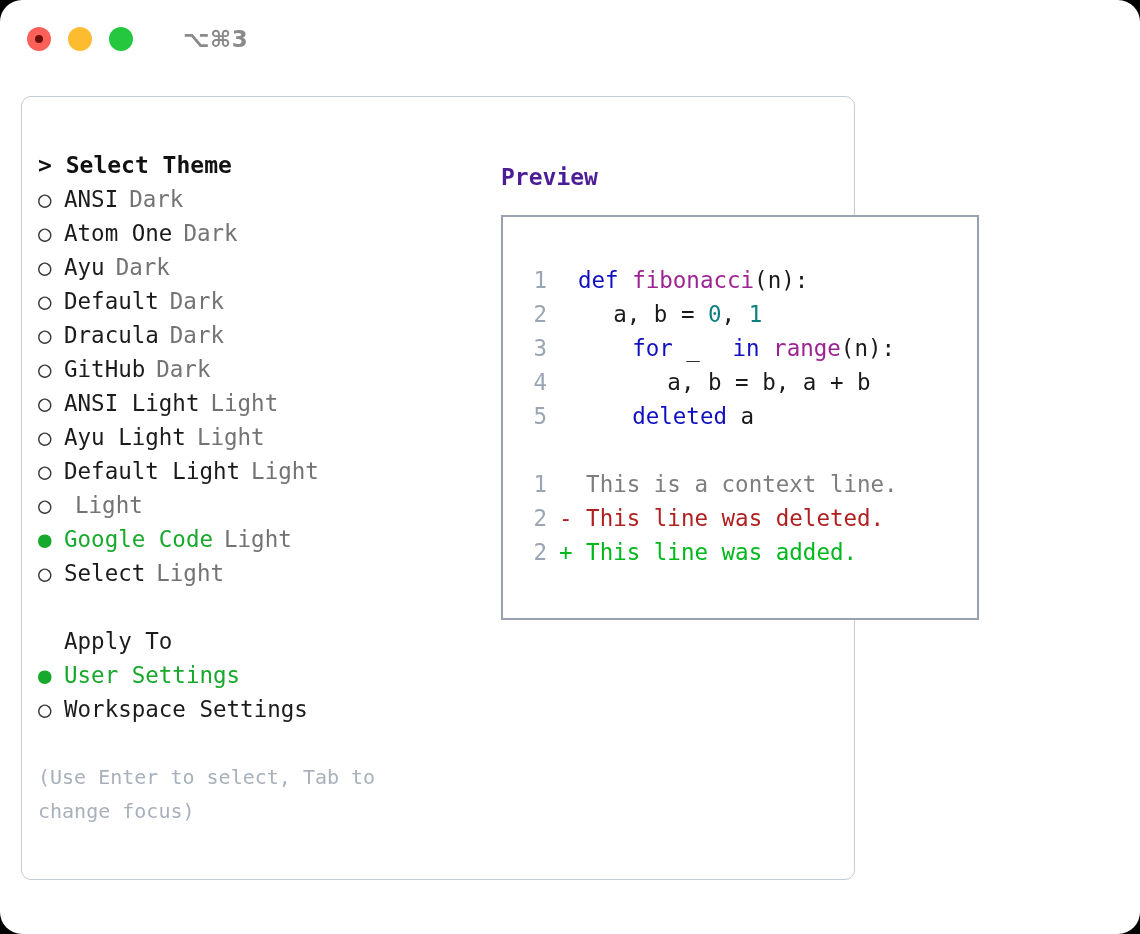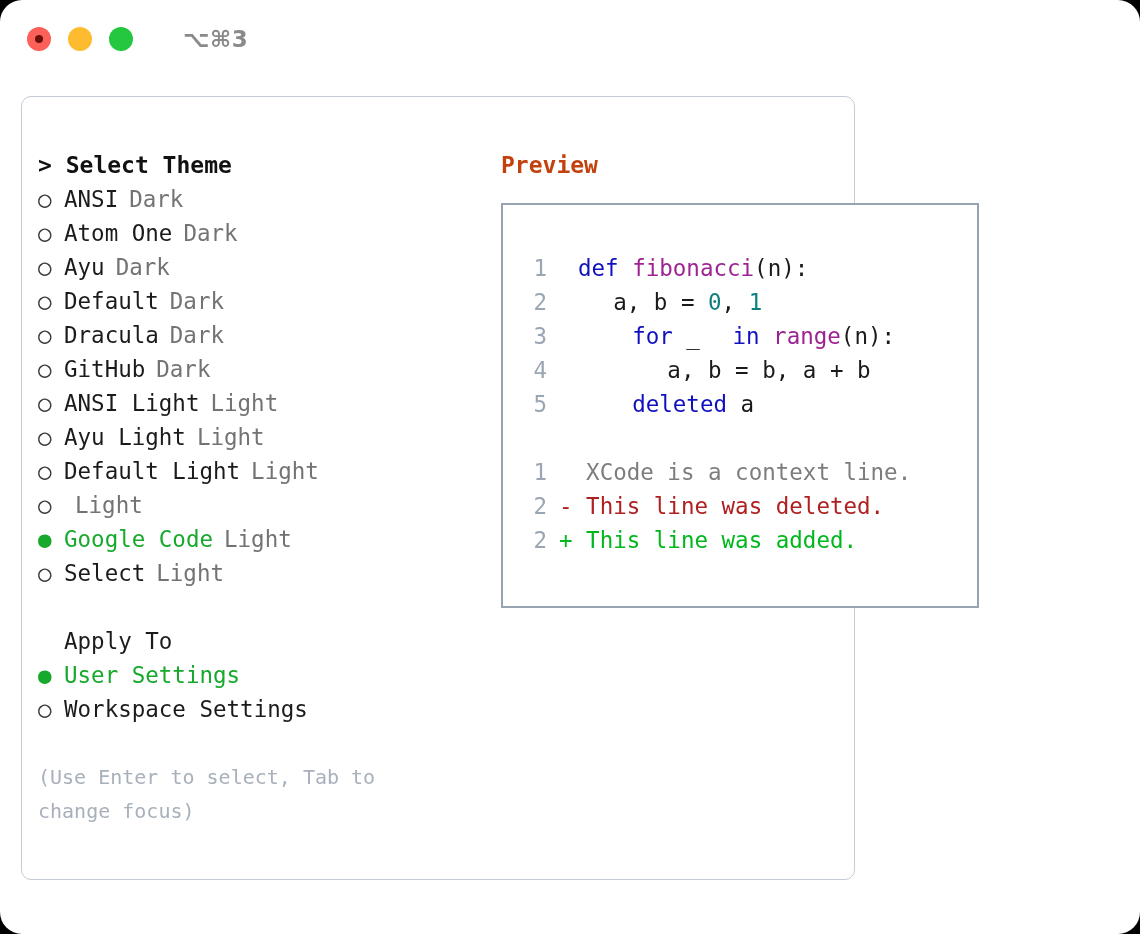--- a/index.html
+++ b/index.html
@@ -146,23 +146,24 @@
   
   .right-col {
     position: absolute;
     left: 479px;
     top: 51px;
     width: 490px;
   }
   .preview-title {
     font-size: 23px;
     font-weight: 700;
-    color: #c2410c;
-    line-height: 34px;
-    white-space: pre;
+    color: #4c1d95;
+    line-height: 34px;
+    white-space: pre;
+    margin-top: 12px;
   }
   .preview-box {
     margin-top: 21px;
     width: 478px;
     height: 405px;
     border: 2px solid #97a3b0;
     box-sizing: border-box;
     background: #ffffff;
     position: relative;
   }
@@ -255,21 +256,21 @@
         <div class="code-area">
           <div id="code-lines">
               <div class="code-line"><span class="lineno">1</span><span class="code-text"><span class="tok-kw">def</span><span class="tok-plain"> </span><span class="tok-fn">fibonacci</span><span class="tok-plain">(n):</span></span></div>
               <div class="code-line"><span class="lineno">2</span><span class="code-text"><span class="tok-plain">    a, b = </span><span class="tok-num">0</span><span class="tok-plain">, </span><span class="tok-num">1</span></span></div>
               <div class="code-line"><span class="lineno">3</span><span class="code-text"><span class="tok-plain">    </span><span class="tok-kw">for</span><span class="tok-plain"> _ </span><span class="tok-kw">in</span><span class="tok-plain"> </span><span class="tok-fn">range</span><span class="tok-plain">(n):</span></span></div>
               <div class="code-line"><span class="lineno">4</span><span class="code-text"><span class="tok-plain">        a, b = b, a + b</span></span></div>
               <div class="code-line"><span class="lineno">5</span><span class="code-text"><span class="tok-plain">    </span><span class="tok-kw">deleted</span><span class="tok-plain"> a</span></span></div>
             </div>
           <div class="diff-gap"></div>
           <div id="diff-lines">
-              <div class="code-line"><span class="lineno">1</span><span class="code-text diff-ctx">  </span><span class="code-text diff-ctx">XCode is a context line.</span></div>
+              <div class="code-line"><span class="lineno">1</span><span class="code-text diff-ctx">  </span><span class="code-text diff-ctx">This is a context line.</span></div>
               <div class="code-line"><span class="lineno">2</span><span class="code-text diff-del">- </span><span class="code-text diff-del">This line was deleted.</span></div>
               <div class="code-line"><span class="lineno">2</span><span class="code-text diff-add">+ </span><span class="code-text diff-add">This line was added.</span></div>
             </div>
         </div>
       </div>
     </div>
 
   </div>
 </div>
 

